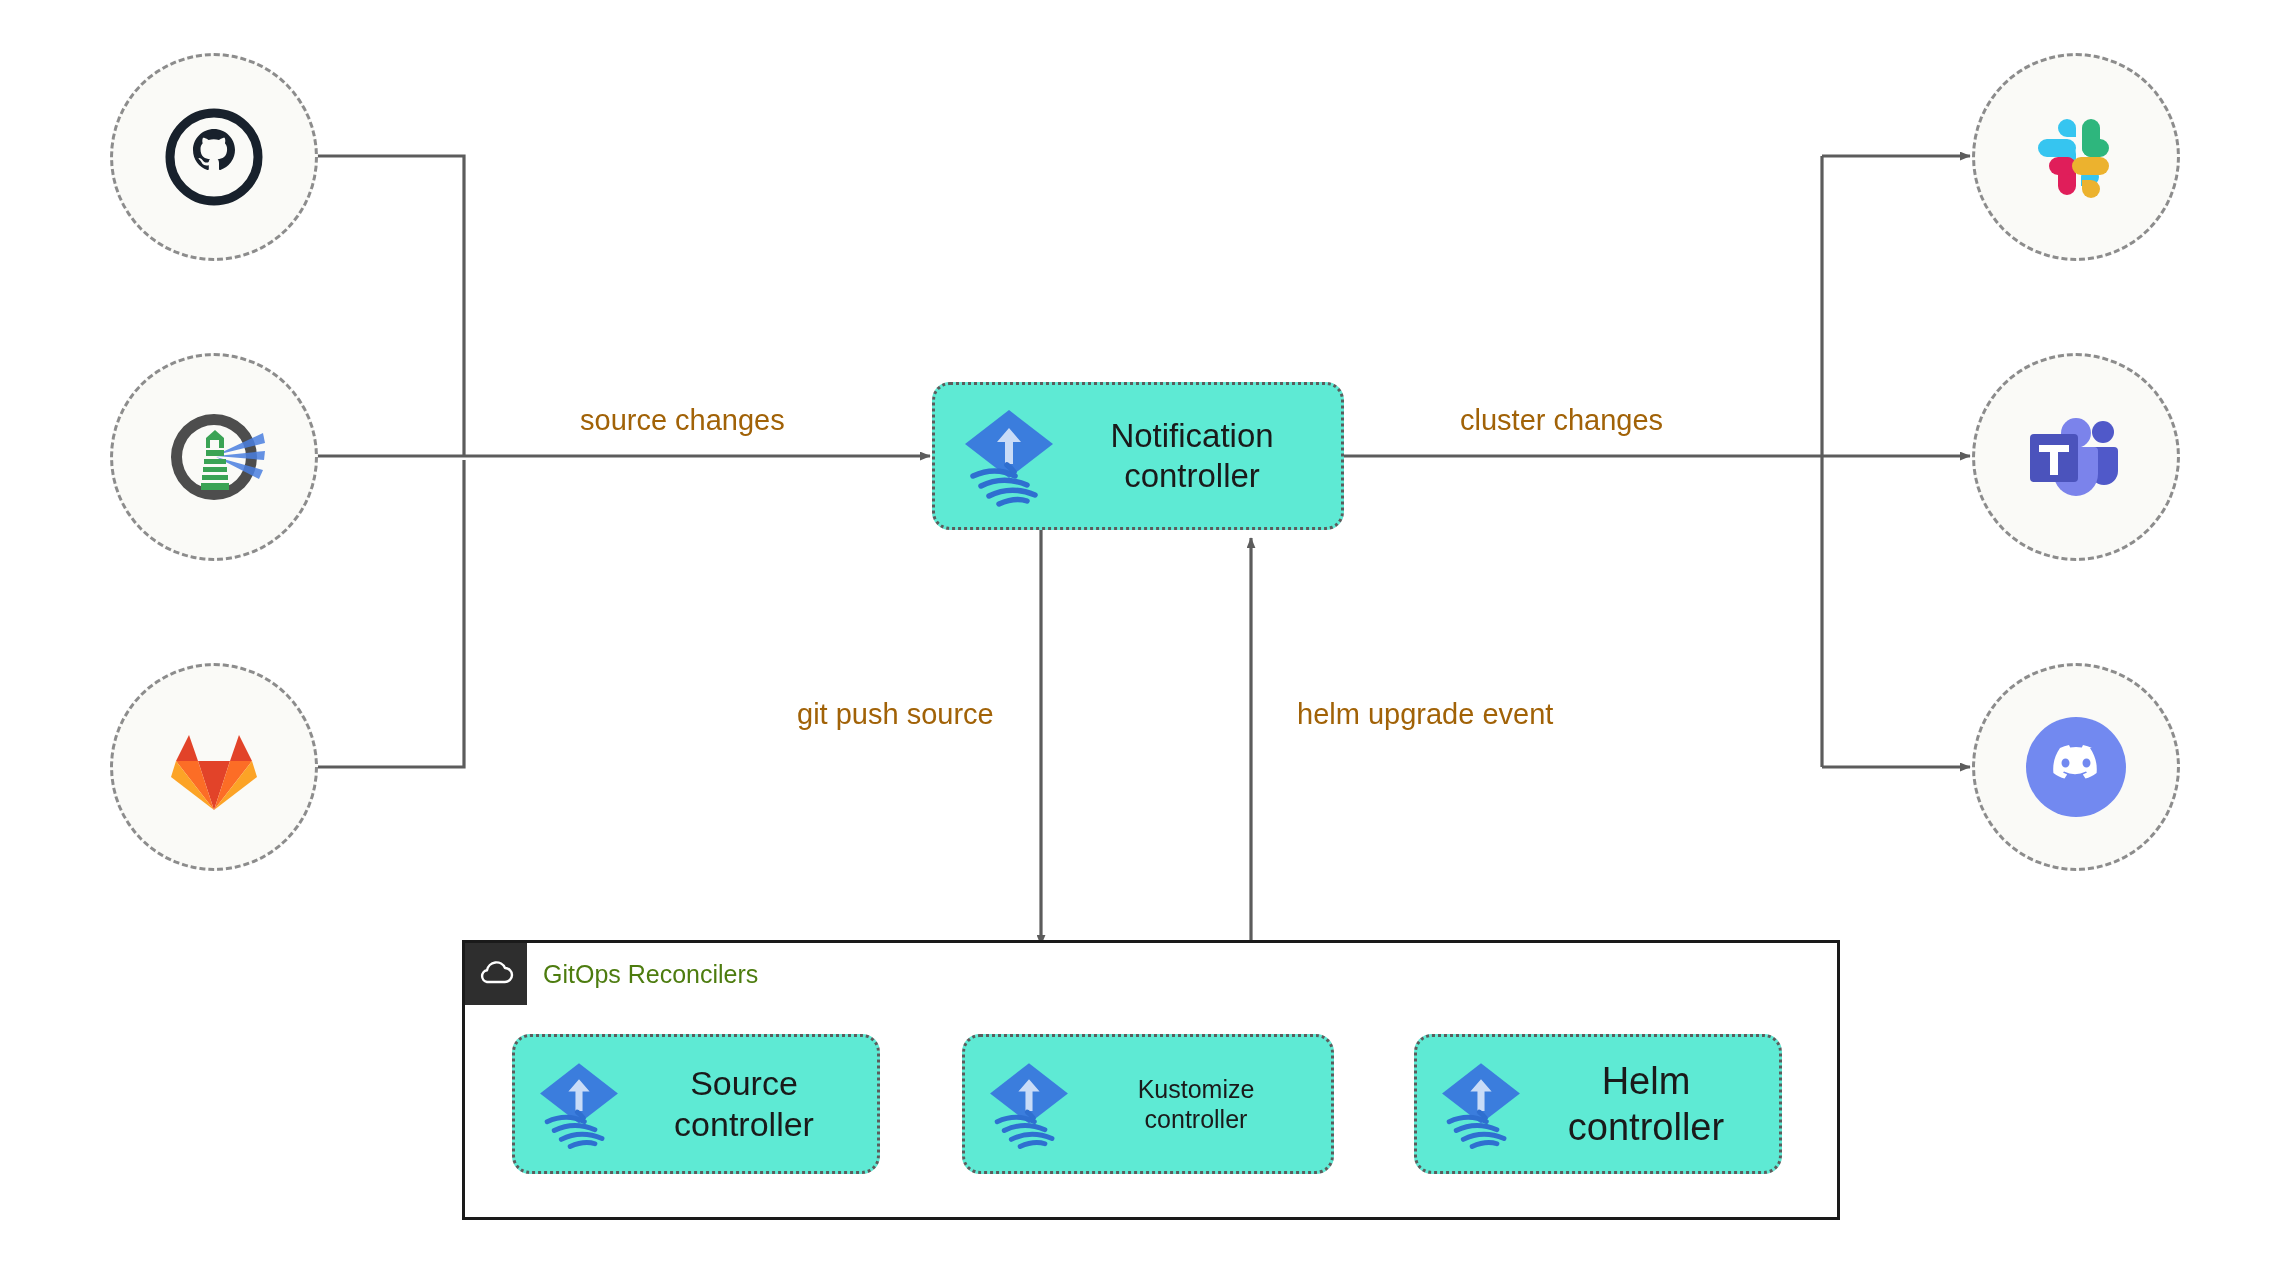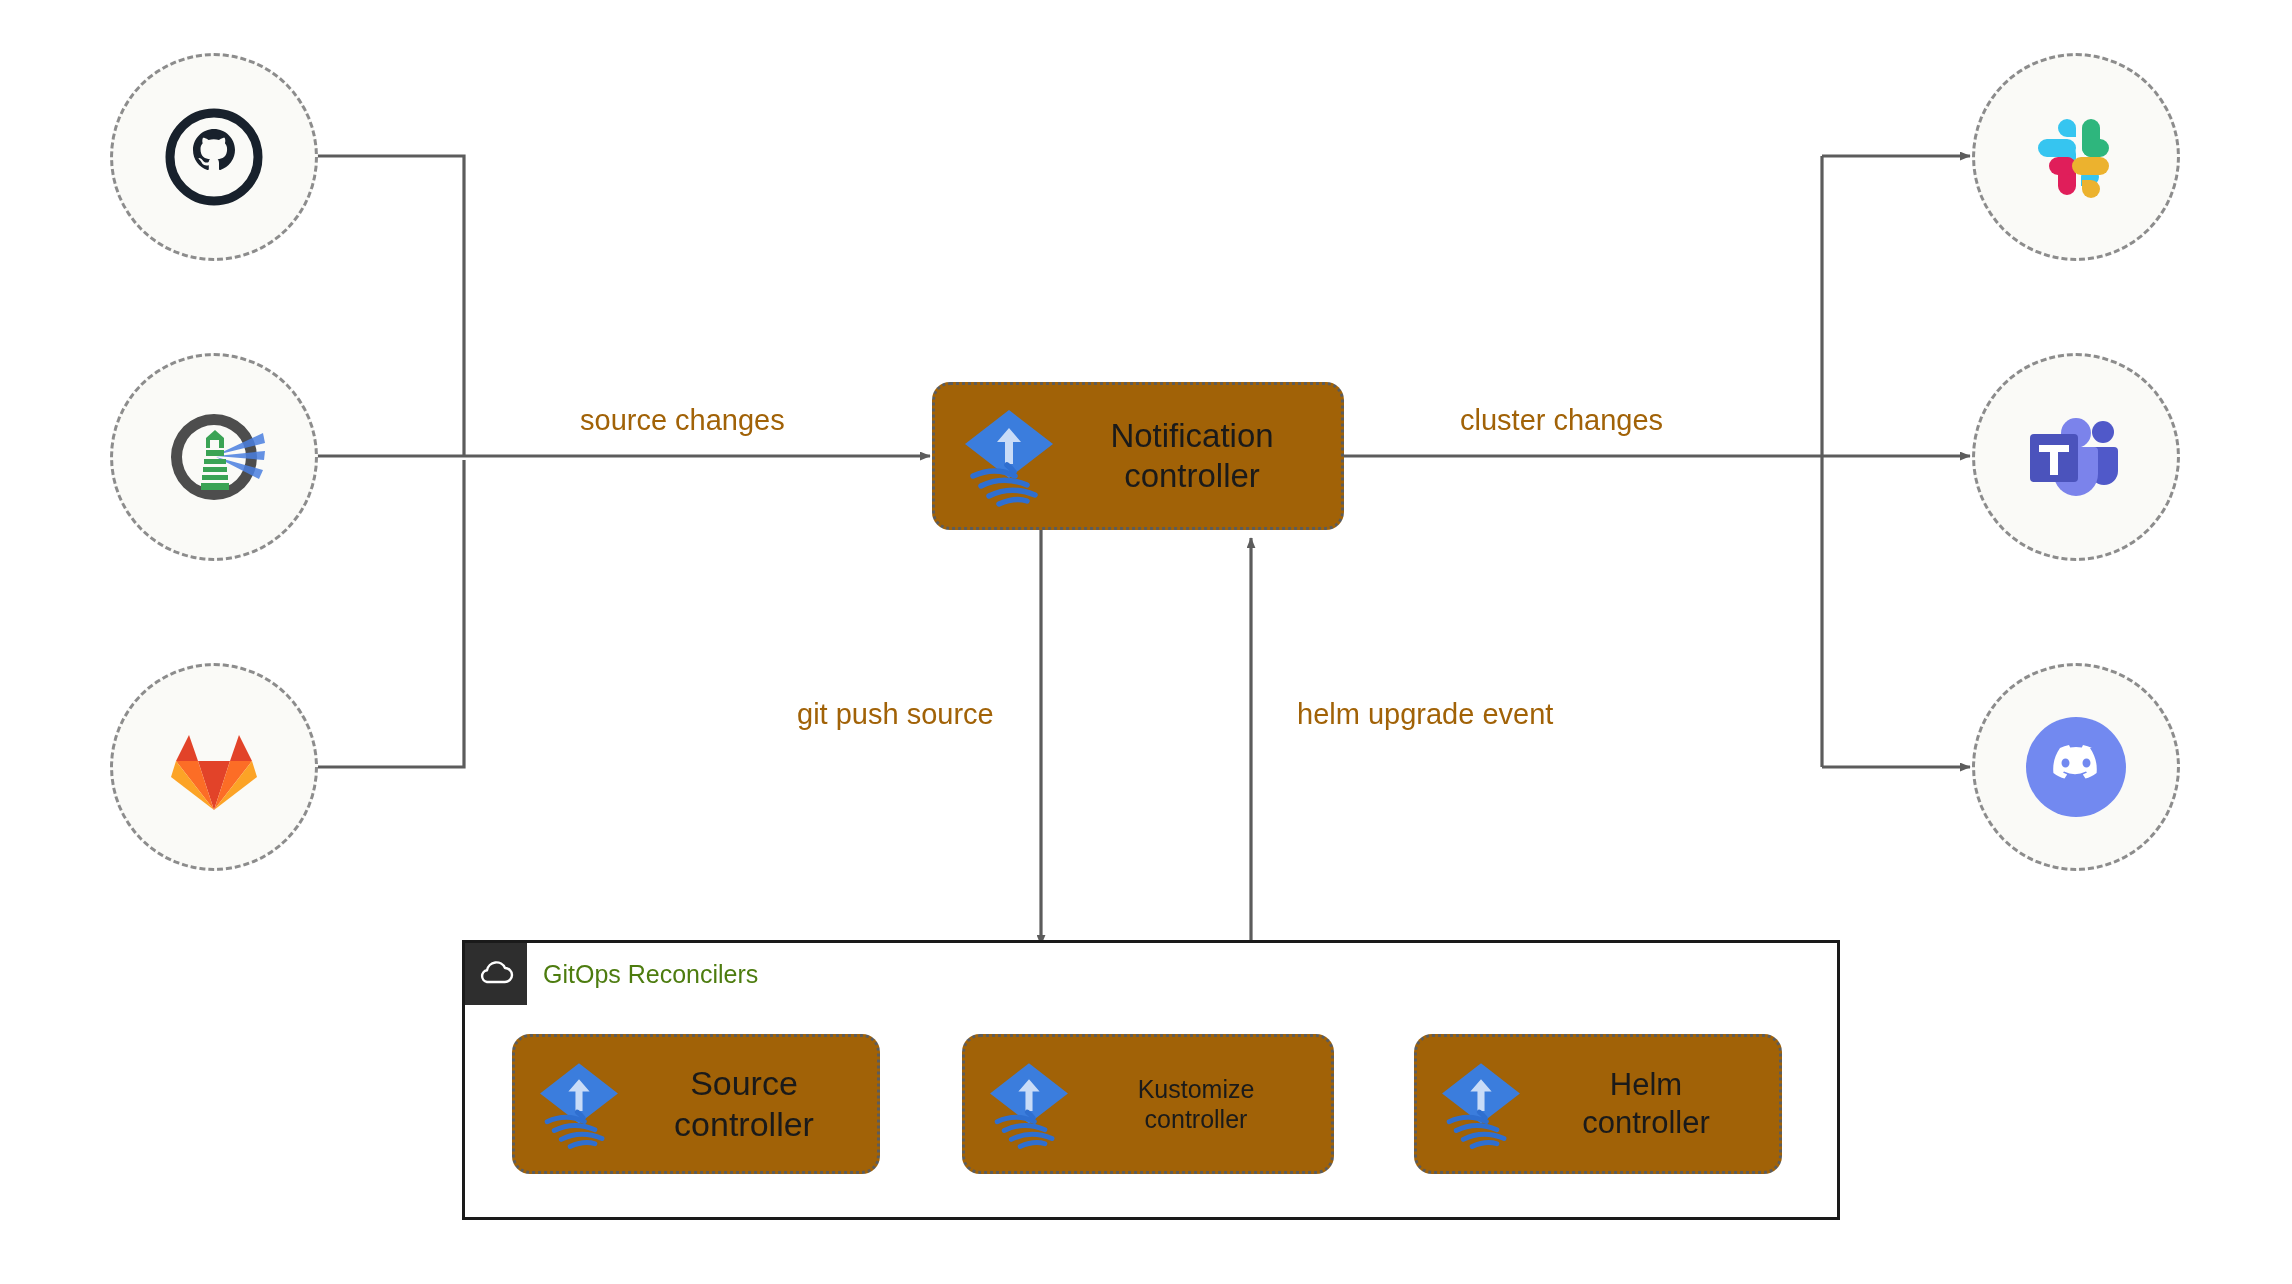--- a/index.html
+++ b/index.html
@@ -8,21 +8,21 @@
 
   .node-circle{
     position:absolute;border-radius:50%;
     border:3px dashed #8c8c8c;
     background:#fafaf7;
     display:flex;align-items:center;justify-content:center;
     box-sizing:border-box;
   }
   .ctrl-box{
     position:absolute;
-    background:#a16207;
+    background:#5eead4;
     border:3px dotted #5c5c5c;
     border-radius:18px;
     display:flex;align-items:center;
     box-sizing:border-box;
   }
   .ctrl-logo{flex:0 0 auto;display:flex;align-items:center;justify-content:center;}
   .ctrl-label{
     flex:1 1 auto;text-align:center;
     color:#1a1a1a;line-height:1.22;
     font-family:"Liberation Sans",sans-serif;
@@ -232,21 +232,21 @@
         <path d="M52 26 L64 40 L56 40 L56 62 L48 62 L48 40 L40 40 Z" fill="#c9dcf7"></path>
         <g stroke="#2f6fd0" stroke-width="5.5" fill="none" stroke-linecap="round">
           <path d="M16 74 Q38 64 58 74"></path>
           <path d="M24 84 Q46 73 70 83"></path>
           <path d="M32 94 Q54 83 78 93"></path>
           <path d="M42 102 Q58 95 70 99"></path>
           <path d="M50 63 Q54 66 57 70"></path>
         </g>
       </svg>
     </span>
-    <span class="ctrl-label" style="font-size:31px;">Helm
+    <span class="ctrl-label" style="font-size:38px;">Helm
 controller</span>
   </div>
 
   <span class="edge-label" style="left:580px;top:404px;">source changes</span>
 
   <span class="edge-label" style="left:1460px;top:404px;">cluster changes</span>
 
   <span class="edge-label" style="left:797px;top:698px;">git push source</span>
 
   <span class="edge-label" style="left:1268px;top:698px;margin-left:29px;">helm upgrade event</span>

